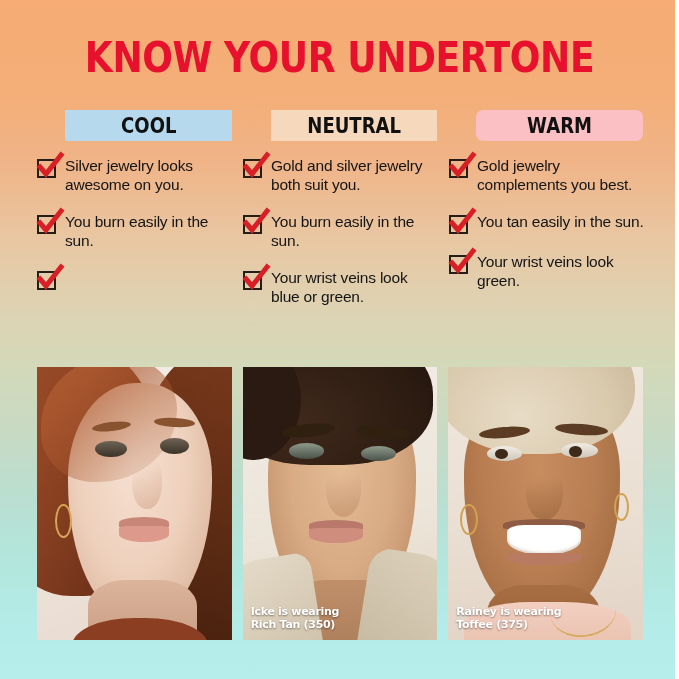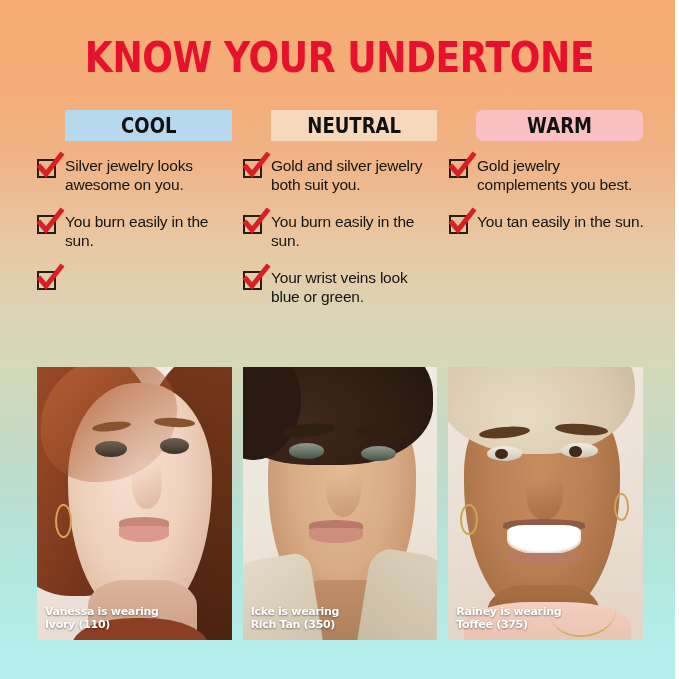--- a/index.html
+++ b/index.html
@@ -364,20 +364,28 @@
         <div class="item-text">Gold jewelry complements you best.</div>
       </div>
       <div class="item">
         <div class="checkbox">
           <svg viewBox="0 0 28 27">
               <path d="M4 14 L10 21 L25 2" fill="none" stroke="#d81f26" stroke-width="5" stroke-linecap="square"></path>
             </svg>
         </div>
         <div class="item-text">You tan easily in the sun.</div>
       </div>
+      <div class="item">
+        <div class="checkbox">
+          <svg viewBox="0 0 28 27">
+              <path d="M4 14 L10 21 L25 2" fill="none" stroke="#d81f26" stroke-width="5" stroke-linecap="square"></path>
+            </svg>
+        </div>
+        <div class="item-text">Your wrist veins look green.</div>
+      </div>
     </div>
 
   </div>
 
   <div class="photos">
 
     <div class="photo">
       <div class="scene">
         <div class="bg p1-bg"></div>
         <div class="shape p1-hair-l"></div>
@@ -387,24 +395,20 @@
         <div class="shape p1-hairfringe"></div>
         <div class="shape p1-brow-l"></div>
         <div class="shape p1-brow-r"></div>
         <div class="shape p1-eye-l"></div>
         <div class="shape p1-eye-r"></div>
         <div class="shape p1-nose"></div>
         <div class="shape p1-lip-u"></div>
         <div class="shape p1-lip-l"></div>
         <div class="shape p1-earring"></div>
         <div class="shape p1-shoulder"></div>
-      </div>
-      <div class="caption">
-        <span>Vanessa is wearing</span>
-        <span>Ivory (110)</span>
       </div>
     </div>
 
     <div class="photo">
       <div class="scene">
         <div class="bg p2-bg"></div>
         <div class="shape p2-face"></div>
         <div class="shape p2-neck"></div>
         <div class="shape p2-hair"></div>
         <div class="shape p2-hair2"></div>

